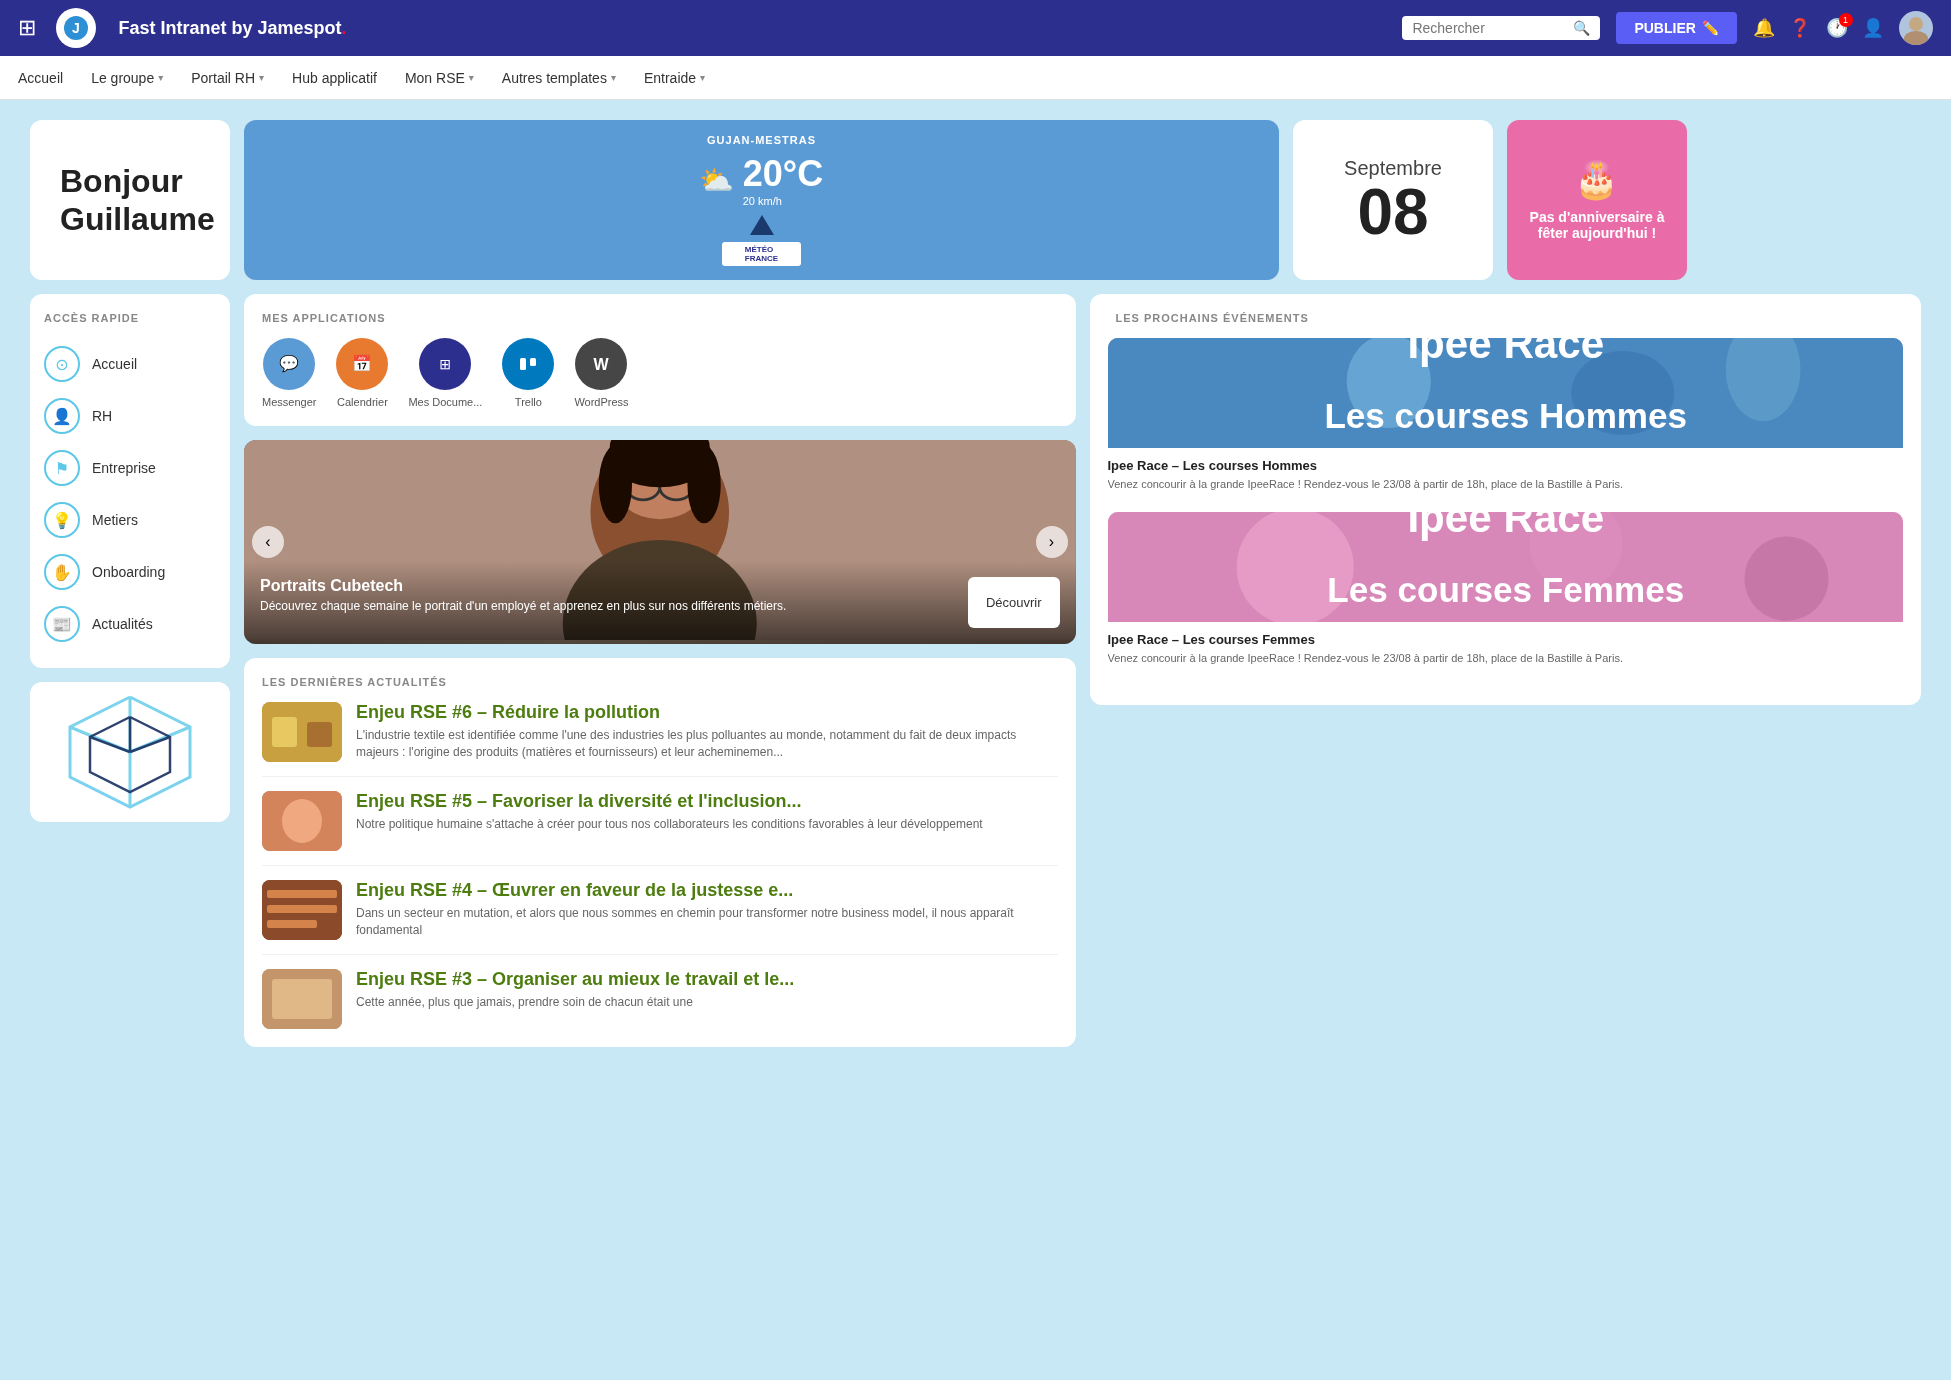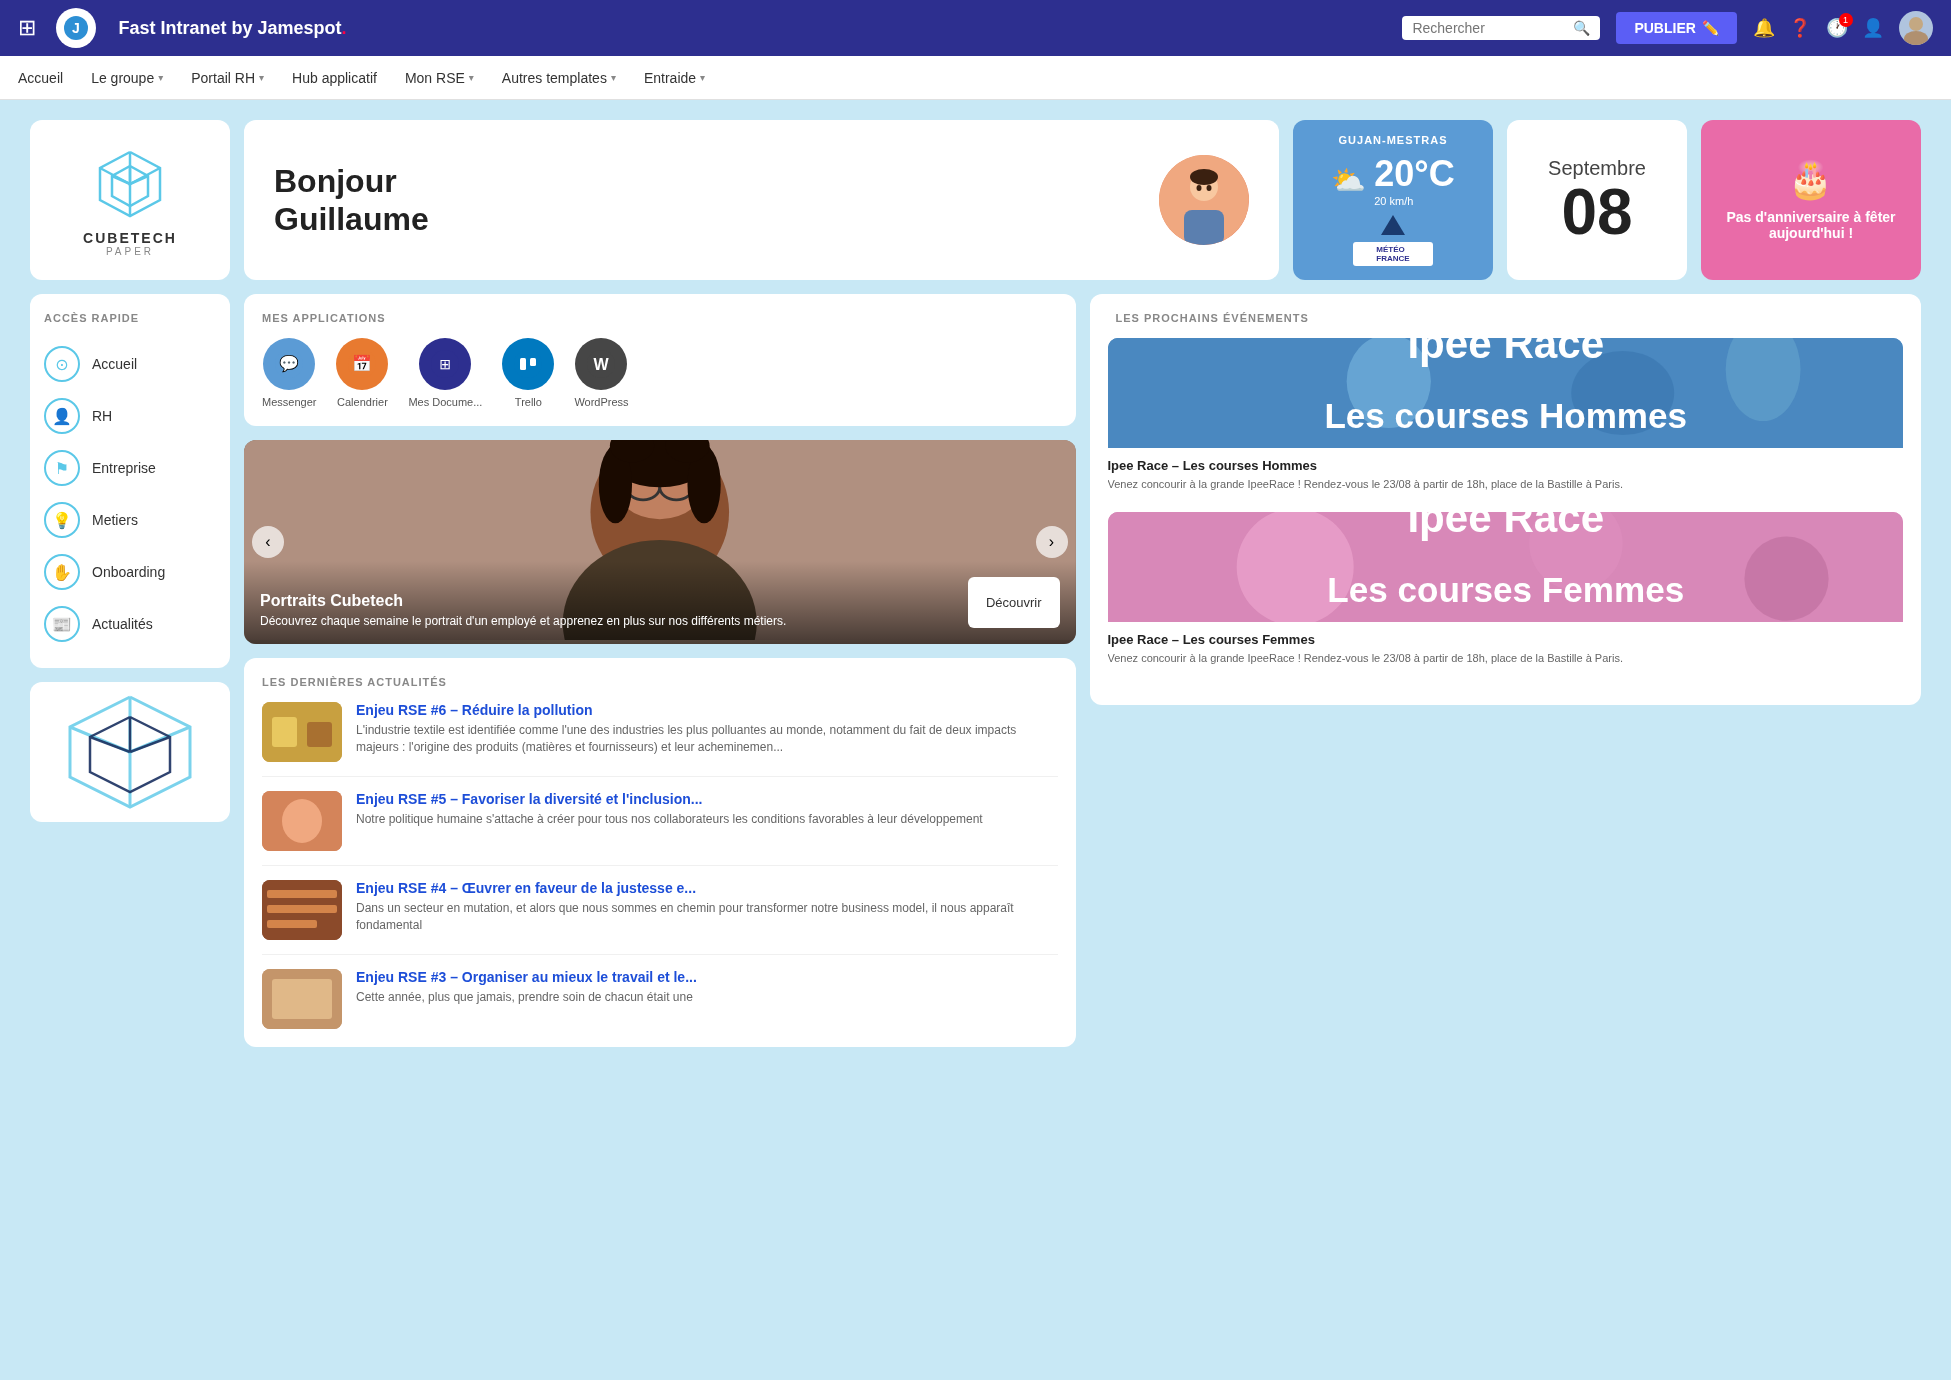--- a/index.html
+++ b/index.html
@@ -215,21 +215,21 @@
       letter-spacing: 1px; text-transform: uppercase; margin-bottom: 14px;
     }
     .news-item {
       display: flex; gap: 14px; margin-bottom: 14px;
       padding-bottom: 14px; border-bottom: 1px solid #f0f0f0;
     }
     .news-thumb {
       width: 80px; height: 60px; border-radius: 8px;
       background: #ddd; flex-shrink: 0; overflow: hidden;
     }
-    .news-title { font-size: 14px; font-weight: 700; color: #1d4ed8; margin-bottom: 4px; }
+    .news-title { font-size: 18px; font-weight: 700; color: #4d7c0f; margin-bottom: 4px; }
     .news-desc { font-size: 12px; color: #666; line-height: 1.4; }
 
     
     .events-col {
       display: flex;
       flex-direction: column;
       gap: 14px;
     }
     .events-section {
       background: white;
@@ -260,21 +260,21 @@
       border-radius: 12px;
       overflow: hidden;
       position: relative;
       min-height: 180px;
       background: #888;
     }
     .carousel-overlay {
       position: absolute; bottom: 0; left: 0; right: 0;
       background: linear-gradient(transparent, rgba(0,0,0,0.6));
       padding: 16px;
-      display: flex; align-items: flex-end; justify-content: space-between;
+      display: flex; justify-content: space-between;
     }
     .carousel-text { color: white; }
     .carousel-text .ctitle { font-size: 16px; font-weight: 700; margin-bottom: 4px; }
     .carousel-text .cdesc { font-size: 12px; }
     .discover-btn {
       background: white; color: #333; border: none; border-radius: 6px;
       padding: 18px 18px; font-size: 13px; cursor: pointer; white-space: nowrap;
       flex-shrink: 0;
     }
     .carousel-arrow {
@@ -370,37 +370,20 @@
   <a href="#">
     <span>Entraide</span>
     <span class="chevron">▾</span>
   </a>
 </nav>
 
 <div class="main-content">
 
   <div class="top-row">
 
-    <div class="logo-card">
-      <svg class="cubetech-svg" viewBox="0 0 80 80">
-
-        <g fill="none" stroke="#5bc8e8" stroke-width="2.5">
-          <polyline points="40,8 70,24 70,56 40,72 10,56 10,24 40,8"></polyline>
-          <polyline points="40,8 40,40 70,24"></polyline>
-          <polyline points="40,40 10,24"></polyline>
-          <polyline points="40,40 40,72"></polyline>
-          <polyline points="40,22 58,32 58,52 40,62 22,52 22,32 40,22"></polyline>
-          <polyline points="40,22 40,40"></polyline>
-          <polyline points="40,40 58,32"></polyline>
-          <polyline points="40,40 22,32"></polyline>
-        </g>
-      </svg>
-      <div class="company-name">CUBETECH</div>
-      <div class="company-sub">PAPER</div>
-    </div>
 
     <div class="greeting-card">
       <div>
         <div class="greeting-text">Bonjour</div>
         <div class="greeting-text">Guillaume</div>
       </div>
       <div class="person-avatar">
         <svg width="90" height="90" viewBox="0 0 90 90">
           <circle cx="45" cy="45" r="45" fill="#f0a880"></circle>
 

